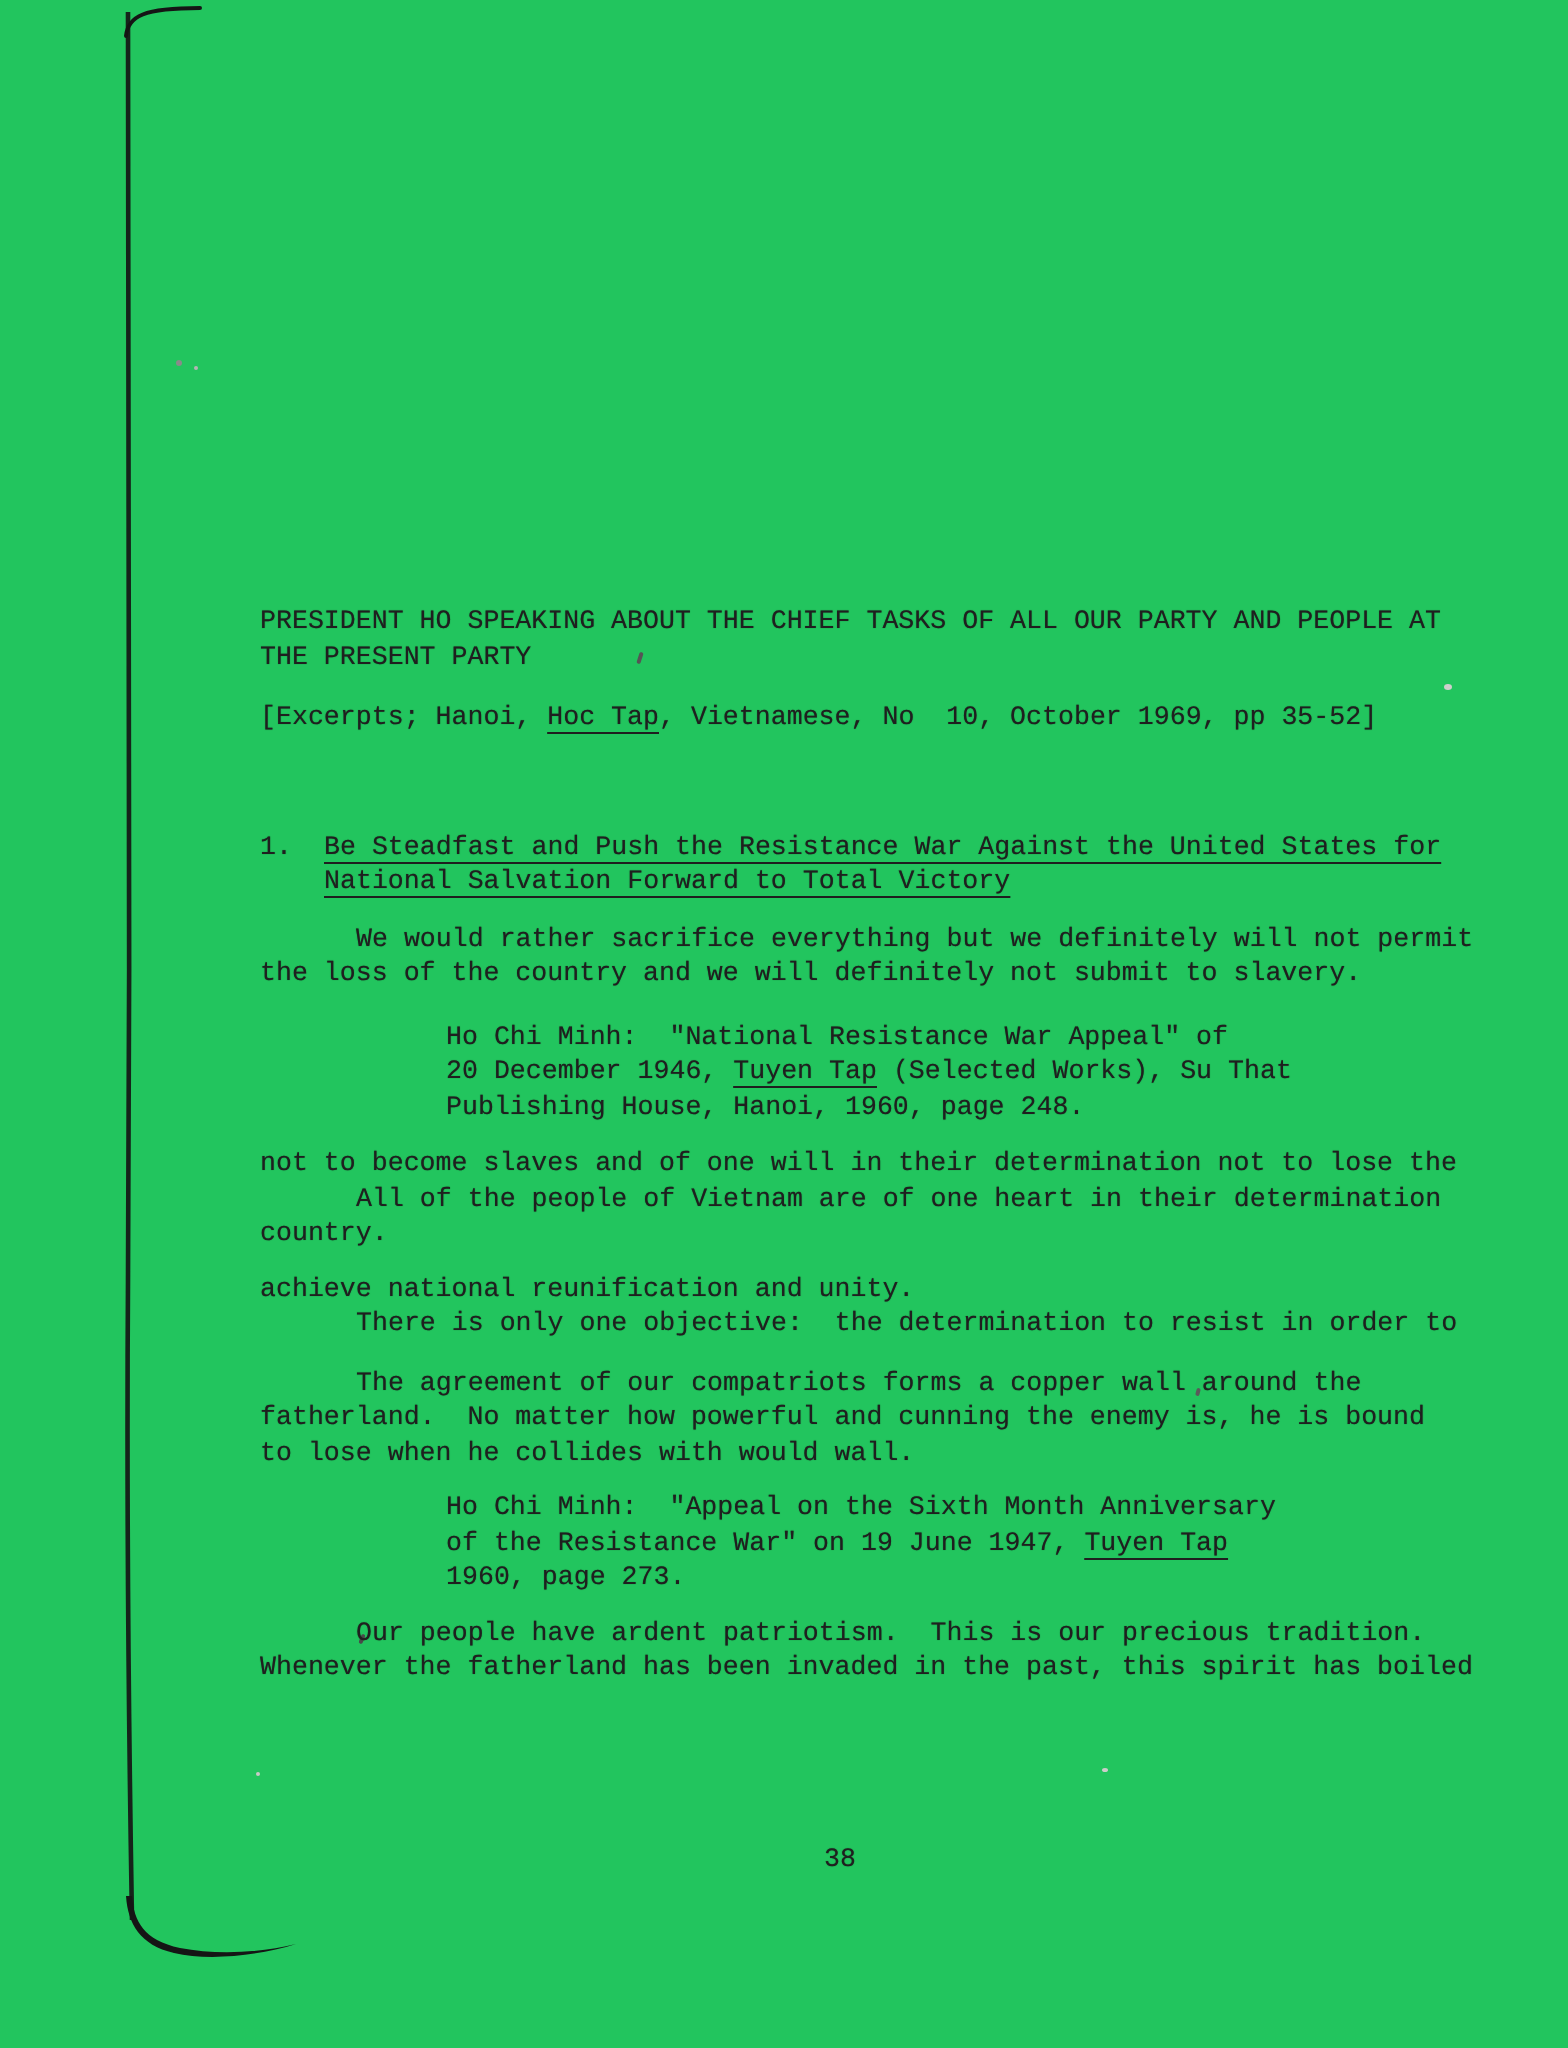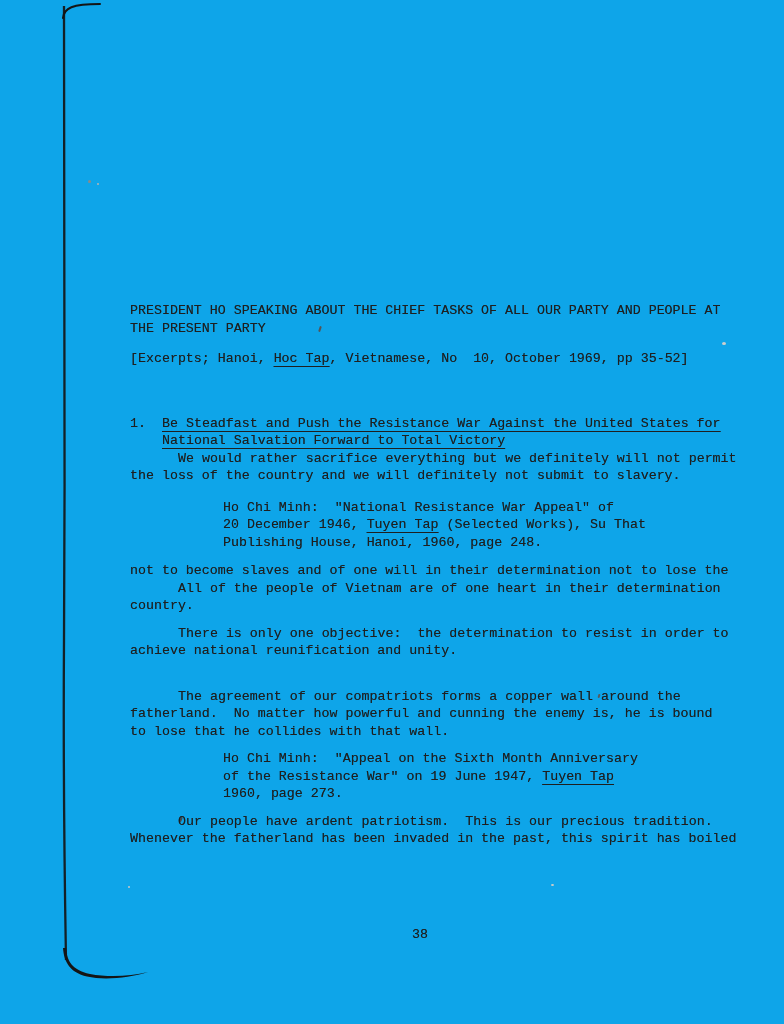--- a/index.html
+++ b/index.html
@@ -4,21 +4,21 @@
 <style>
   html,body{margin:0;padding:0;}
   body{
     width:784px;height:1024px;
     background:#f4f4f2;
     font-family:"Liberation Mono","DejaVu Sans Mono",monospace;
   }
   .page{
     position:relative;
     width:784px;height:1024px;
-    background:#0ea5e9;
+    background:#22c55e;
     overflow:hidden;
     color:#1f1f1f;
   }
   .text-col{
     position:absolute;
     left:130px;
     top:302px;
     width:630px;
     font-size:13.3px;
     line-height:17.5px;
@@ -34,26 +34,26 @@
   .excerpt{margin-top:13px;}
   .heading{
     margin-top:47px;
     position:relative;
     padding-left:32px;
   }
   .heading .num{
     position:absolute;
     left:0;top:0;
   }
-  .para1{}
+  .para1{margin-top:11px;}
   .cite{margin-left:93px;}
   .cite1{margin-top:14px;}
   .para2{margin-top:11px;}
   .para3{margin-top:10px;}
-  .para4{margin-top:28px;}
+  .para4{margin-top:12px;}
   .cite2{margin-top:10px;}
   .para5{margin-top:10px;}
   .indent{padding-left:48px;}
   .pagenum{
     margin-top:78px;
     margin-left:282px;
   }
   .margin-art{
     position:absolute;left:0;top:0;
     width:180px;height:1024px;
@@ -115,28 +115,28 @@
       <div class="line">Publishing House, Hanoi, 1960, page 248.</div>
     </div>
 
     <div class="block para2">
       <div class="line">not to become slaves and of one will in their determination not to lose the</div>
       <div class="line indent">All of the people of Vietnam are of one heart in their determination</div>
       <div class="line">country.</div>
     </div>
 
     <div class="block para3">
+      <div class="line">achieve national reunification and unity.</div>
       <div class="line indent">There is only one objective:  the determination to resist in order to</div>
-      <div class="line">achieve national reunification and unity.</div>
     </div>
 
     <div class="block para4">
       <div class="line indent">The agreement of our compatriots forms a copper wall around the</div>
       <div class="line">fatherland.  No matter how powerful and cunning the enemy is, he is bound</div>
-      <div class="line">to lose that he collides with that wall.</div>
+      <div class="line">to lose when he collides with would wall.</div>
     </div>
 
     <div class="block cite cite2">
       <div class="line">Ho Chi Minh:  "Appeal on the Sixth Month Anniversary</div>
       <div class="line"><span>of the Resistance War" on 19 June 1947, </span><span class="u">Tuyen Tap</span></div>
       <div class="line">1960, page 273.</div>
     </div>
 
     <div class="block para5">
       <div class="line indent">Our people have ardent patriotism.  This is our precious tradition.</div>

